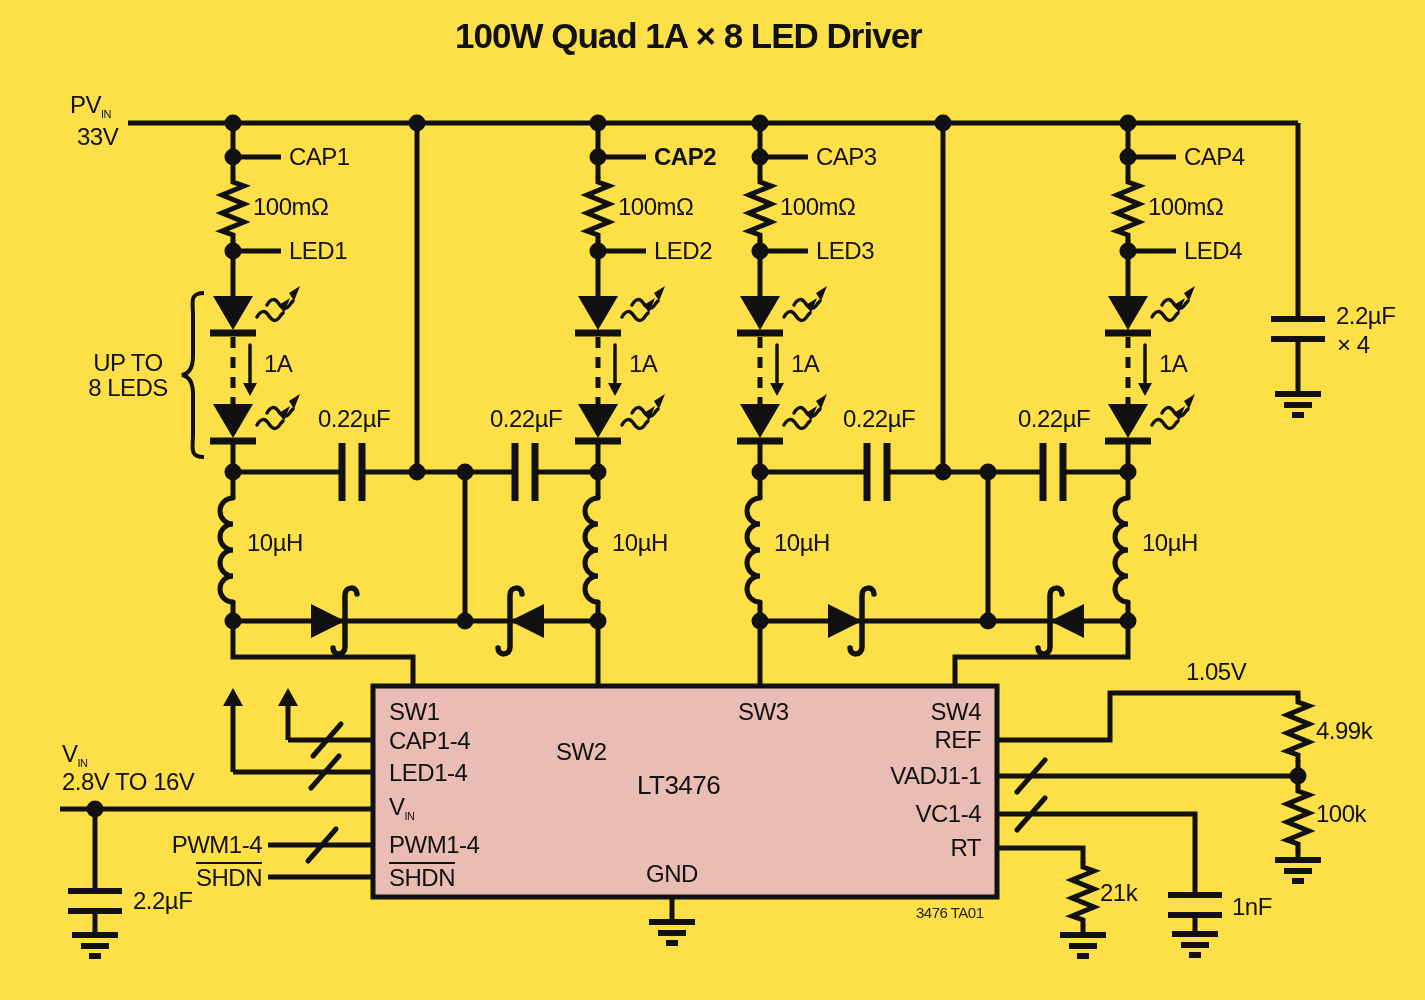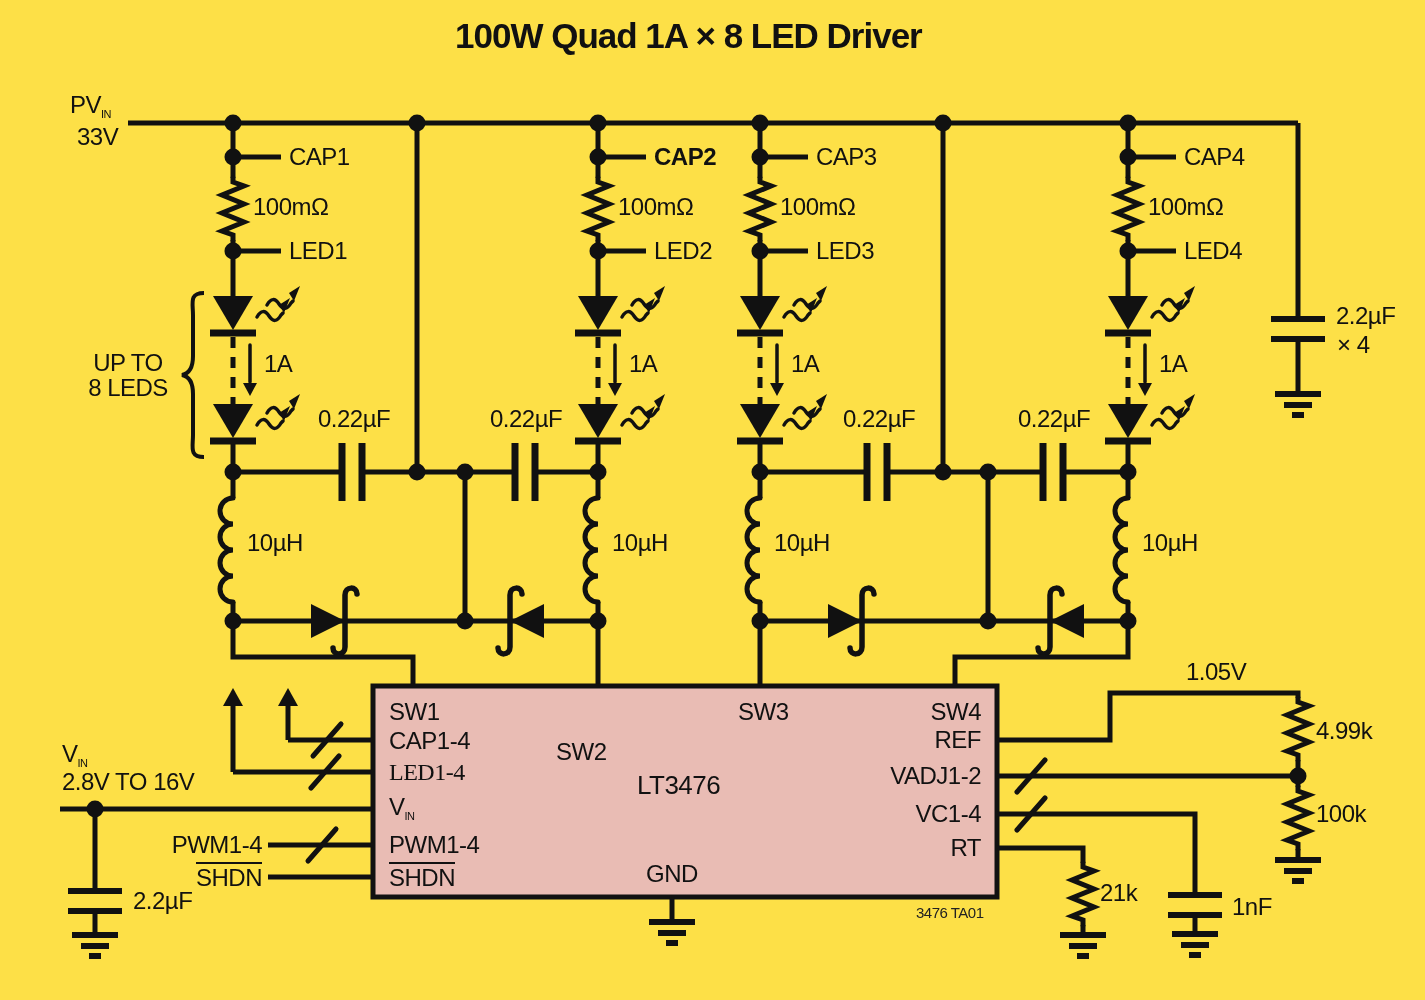--- a/index.html
+++ b/index.html
@@ -276,28 +276,28 @@
 </div>
 
 <div class="lbl" style="left:1336px;top:303px;">2.2µF</div>
 <div class="lbl" style="left:1337px;top:332px;">× 4</div>
 
 <div class="lbl" style="left:389px;top:699px;">SW1</div>
 <div class="lbl" style="left:556px;top:699px;margin-top:40px;">SW2</div>
 <div class="lbl" style="left:738px;top:699px;">SW3</div>
 <div class="lbl ra" style="right:444px;top:699px;">SW4</div>
 <div class="lbl" style="left:389px;top:728px;">CAP1-4</div>
-<div class="lbl" style="left:389px;top:760px;font-family:Liberation Serif, serif;">LED1-4</div>
+<div class="lbl" style="left:389px;top:760px;">LED1-4</div>
 <div class="lbl" style="left:389px;top:794px;">
   <span>V</span><span class="sub">IN</span>
 </div>
 <div class="lbl" style="left:389px;top:832px;">PWM1-4</div>
 <div class="lbl" style="left:389px;top:862px;"><span class="ovl">SHDN</span></div>
 <div class="lbl ra" style="right:444px;top:727px;">REF</div>
-<div class="lbl ra" style="right:444px;top:763px;">VADJ1-2</div>
+<div class="lbl ra" style="right:444px;top:763px;">VADJ1-1</div>
 <div class="lbl ra" style="right:444px;top:801px;">VC1-4</div>
 <div class="lbl ra" style="right:444px;top:835px;margin-left:30px;">RT</div>
 <div class="lbl ic-part" style="left:637px;top:772px;">LT3476</div>
 <div class="lbl" style="left:646px;top:861px;">GND</div>
 <div class="note" style="left:916px;top:904px;">3476 TA01</div>
 
 <div class="lbl" style="left:62px;top:741px;">
   <span>V</span><span class="sub">IN</span>
 </div>
 <div class="lbl" style="left:62px;top:769px;">2.8V TO 16V</div>

